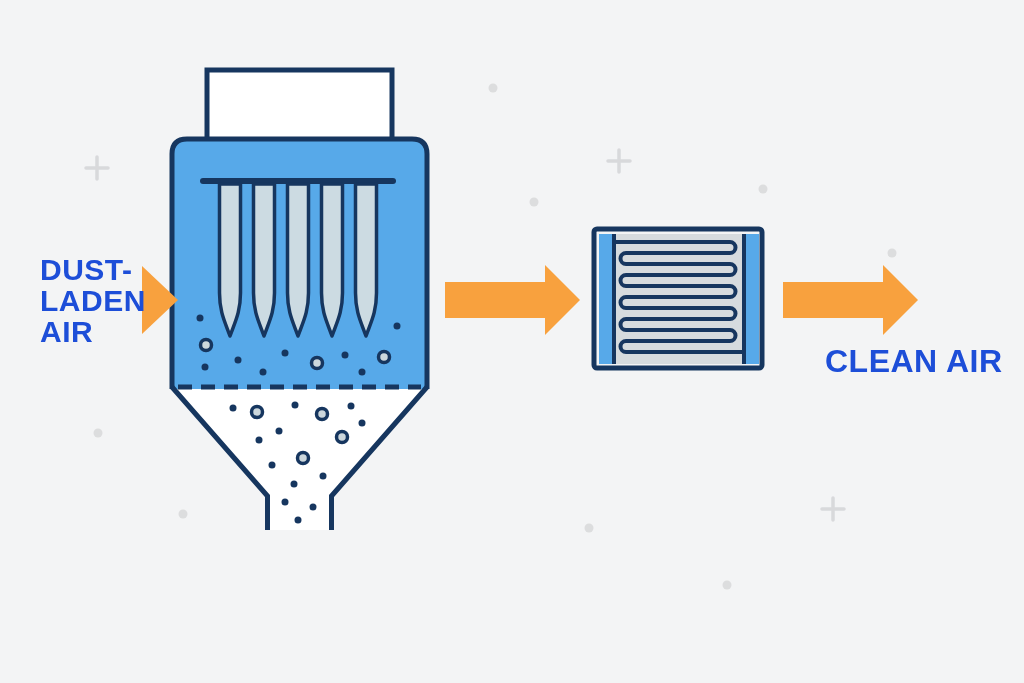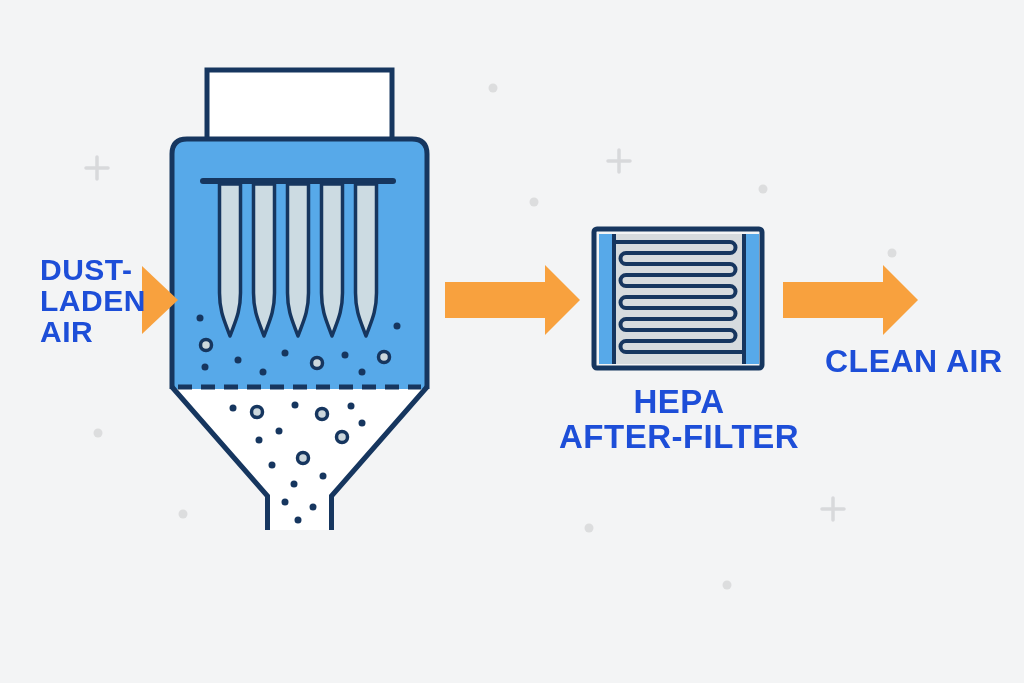--- a/index.html
+++ b/index.html
@@ -129,17 +129,15 @@
       <path d="M616 242 H730 a5.5 5.5 0 0 1 0 11 H626 a5.5 5.5 0 0 0 0 11 H730 a5.5 5.5 0 0 1 0 11 H626 a5.5 5.5 0 0 0 0 11 H730 a5.5 5.5 0 0 1 0 11 H626 a5.5 5.5 0 0 0 0 11 H730 a5.5 5.5 0 0 1 0 11 H626 a5.5 5.5 0 0 0 0 11 H730 a5.5 5.5 0 0 1 0 11 H626 a5.5 5.5 0 0 0 0 11 H742" fill="none" stroke="#16365f" stroke-width="4"></path>
       <rect x="594" y="229" width="168" height="139" rx="3" fill="none" stroke="#16365f" stroke-width="5"></rect>
     </g>
   </svg>
 
   <div class="lbl lbl-dust">DUST-
 LADEN
 AIR</div>
 
 
-  <div class="lbl lbl-hepa">HEPA
-AFTER-FILTER</div>
 
   <div class="lbl lbl-clean">CLEAN AIR</div>
 </div>
 
 </body></html>

